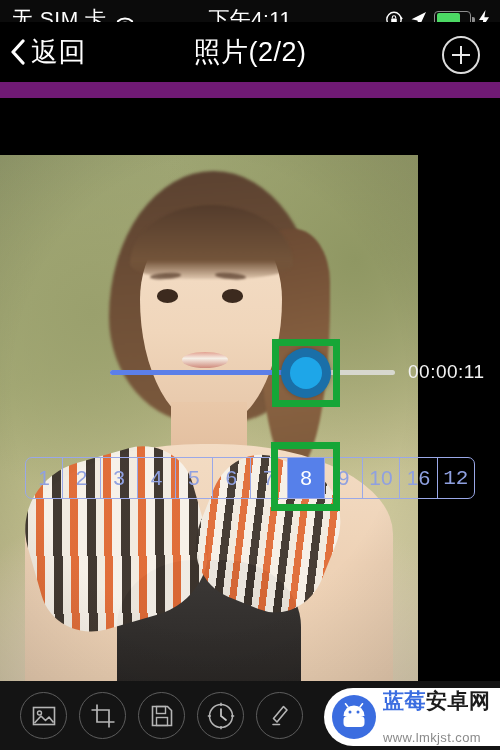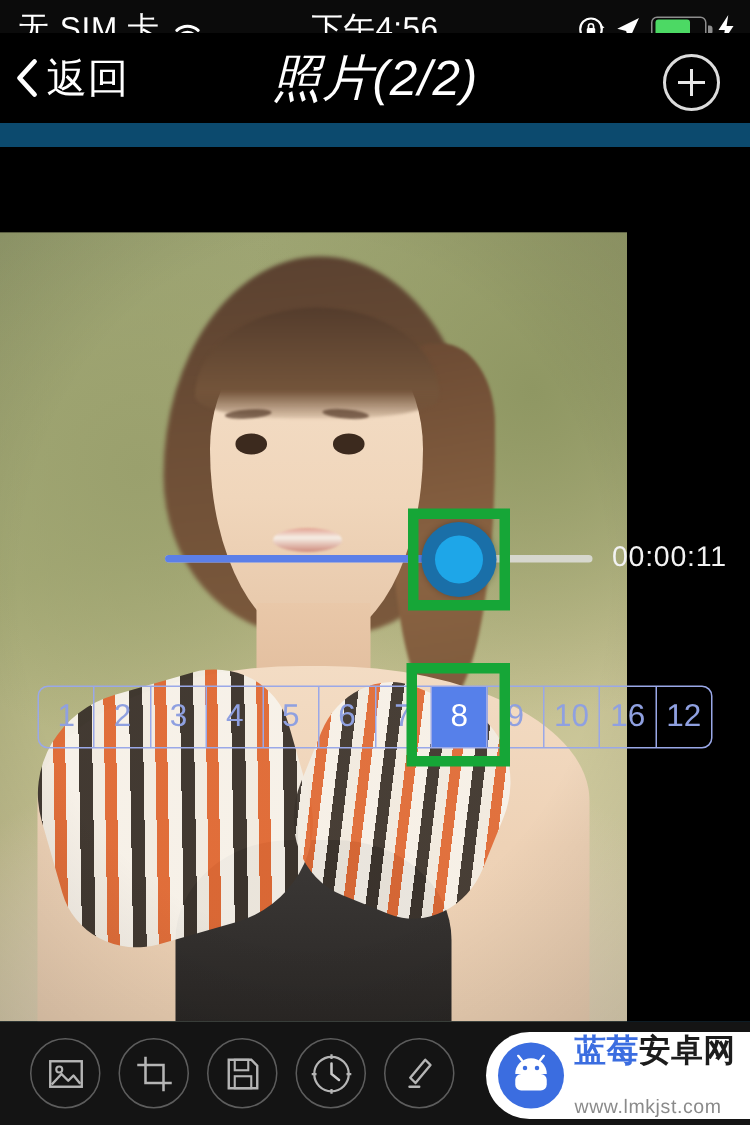--- a/index.html
+++ b/index.html
@@ -11,21 +11,21 @@
     width: 500px;
     height: 750px;
     overflow: hidden;
     font-family: "Liberation Sans", "DejaVu Sans", sans-serif;
     -webkit-font-smoothing: antialiased;
   }
   .phone {
     position: relative;
     width: 500px;
     height: 750px;
-    background: #0c4a6e;
+    background: #701a75;
     overflow: hidden;
   }
 
   
   .status-bar {
     position: absolute;
     left: 0; top: 0;
     width: 500px; height: 38px;
     background: #0b0b0b;
     display: flex;
@@ -106,23 +106,22 @@
     font-size: 27px;
     letter-spacing:0.5px;
   }
   .nav-title {
     position:absolute;
     left:0; right:0; top:0;
     height:60px;
     display:flex;
     align-items:center;
     justify-content:center;
-    font-size: 33px;
+    font-size: 27px;
     letter-spacing:0.5px;
-    font-style:italic;
   }
   .nav-add {
     position:absolute;
     right:20px; top:14px;
     width:38px; height:38px;
     border:2px solid #dcdcdc;
     border-radius:50%;
     box-sizing:border-box;
     cursor:pointer;
   }
@@ -359,21 +358,21 @@
     flex:1 1 0;
     display:flex;
     align-items:center;
     justify-content:center;
     border-right:1.4px solid #9aa8e8;
     color:#8fa0e0;
     font-size:21px;
     cursor:pointer;
     box-sizing:border-box;
   }
-  .seg-cell:last-child { border-right:none; }
+  .seg-cell:last-child { border-right:none;font-family:Liberation Mono, monospace; }
   .seg-cell.selected {
     background:#5680ea;
     color:#ffffff;
   }
 
   
   .annot {
     position:absolute;
     border:7px solid #16a637;
     box-sizing:border-box;
@@ -450,21 +449,21 @@
     <div class="sb-left">
       <span>无 SIM 卡</span>
       <span class="wifi-icon">
         <svg width="22" height="16" viewBox="0 0 22 16">
           <path d="M11 14.6 L7.6 10.6 A5.4 5.4 0 0 1 14.4 10.6 Z" fill="#fff"></path>
           <path d="M3.9 7.2 A10.6 10.6 0 0 1 18.1 7.2" stroke="#fff" stroke-width="2.1" fill="none" stroke-linecap="round"></path>
           <path d="M6.6 10.1 A7 7 0 0 1 15.4 10.1" stroke="#fff" stroke-width="2.1" fill="none" stroke-linecap="round"></path>
         </svg>
       </span>
     </div>
-    <div class="sb-center">下午4:56</div>
+    <div class="sb-center">下午4:11</div>
     <div class="sb-right">
       <span class="rotlock-icon">
         <svg width="19" height="19" viewBox="0 0 19 19">
           <circle cx="9" cy="9.5" r="7.2" stroke="#fff" stroke-width="1.4" fill="none"></circle>
           <rect x="6.2" y="8.6" width="5.6" height="4.4" rx="0.8" fill="#fff"></rect>
           <path d="M7.3 8.6 V7.5 a1.7 1.7 0 0 1 3.4 0 V8.6" stroke="#fff" stroke-width="1.1" fill="none"></path>
           <path d="M15.5 6.8 l2.5 1.4 -2.5 1.5 z" fill="#fff"></path>
         </svg>
       </span>
       <span class="loc-icon">

